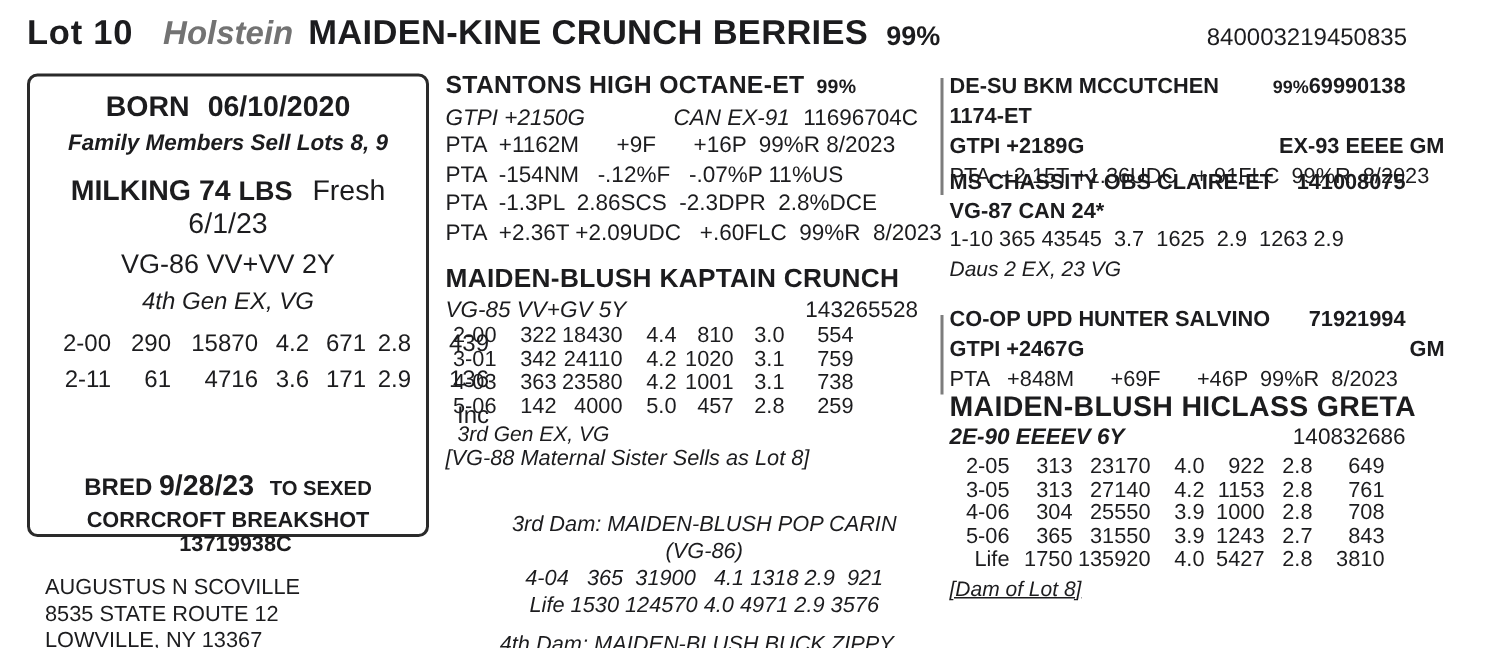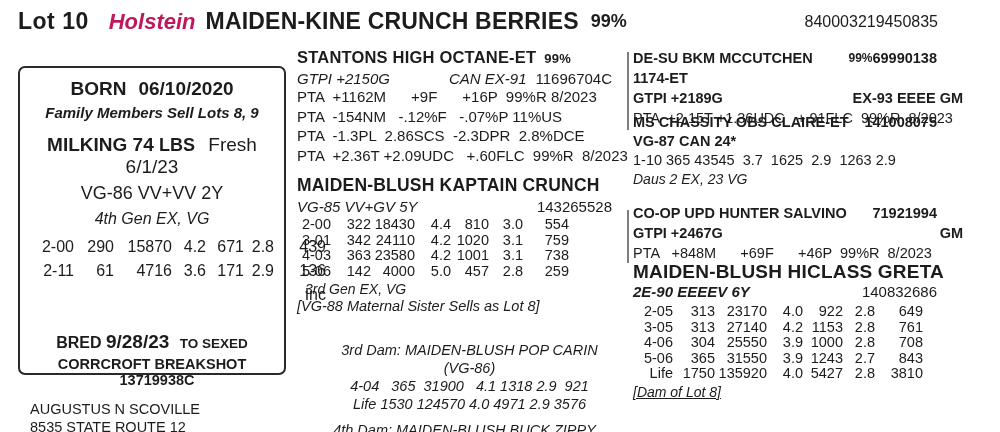--- a/index.html
+++ b/index.html
@@ -5,30 +5,30 @@
   html,body { margin:0; padding:0; }
   body {
     width:1000px; height:432px; background:#ffffff; color:#1c1c1e;
     font-family:"Liberation Sans","DejaVu Sans",sans-serif;
     position:relative; overflow:hidden;
     -webkit-font-smoothing:antialiased;
   }
   .page { position:absolute; inset:0; }
 
   
-  .header { position:absolute; left:18px; top:8px; width:964px; display:flex; align-items:center; }
+  .header { position:absolute; left:18px; top:8px; width:964px; display:flex; align-items:flex-end; }
   .lot      { font-size:23px; font-weight:bold; letter-spacing:.5px; }
-  .breed    { font-size:22px; font-weight:bold; font-style:italic; color:#be185d; margin-left:20px; }
+  .breed    { font-size:22px; font-weight:bold; font-style:italic; color:#737373; margin-left:20px; }
   .cowname  { font-size:23px; font-weight:bold; margin-left:10px; letter-spacing:.2px; }
   .headrel  { font-size:18px; font-weight:bold; margin-left:12px; }
   .eartag   { font-size:16px; margin-left:auto; margin-right:44px; }
 
   
   .info-box {
-    position:absolute; left:18px; top:66px; width:268px; height:309px;
+    position:absolute; left:18px; top:49px; width:268px; height:309px;
     border:2px solid #2a2a2a; border-radius:7px; box-sizing:border-box;
     text-align:center; padding-top:10px;
   }
   .born-line   { font-size:19px; font-weight:bold; }
   .born-line .date { margin-left:12px; }
   .family-note { font-size:15px; font-weight:bold; font-style:italic; margin-top:4px; }
   .milk-line   { font-size:19px; margin-top:13px; }
   .milk-line .mlab { font-weight:bold;text-align:right; }
   .milk-line .lbs  { font-weight:bold; font-size:18px; }
   .milk-line .fresh{ margin-left:8px; }

